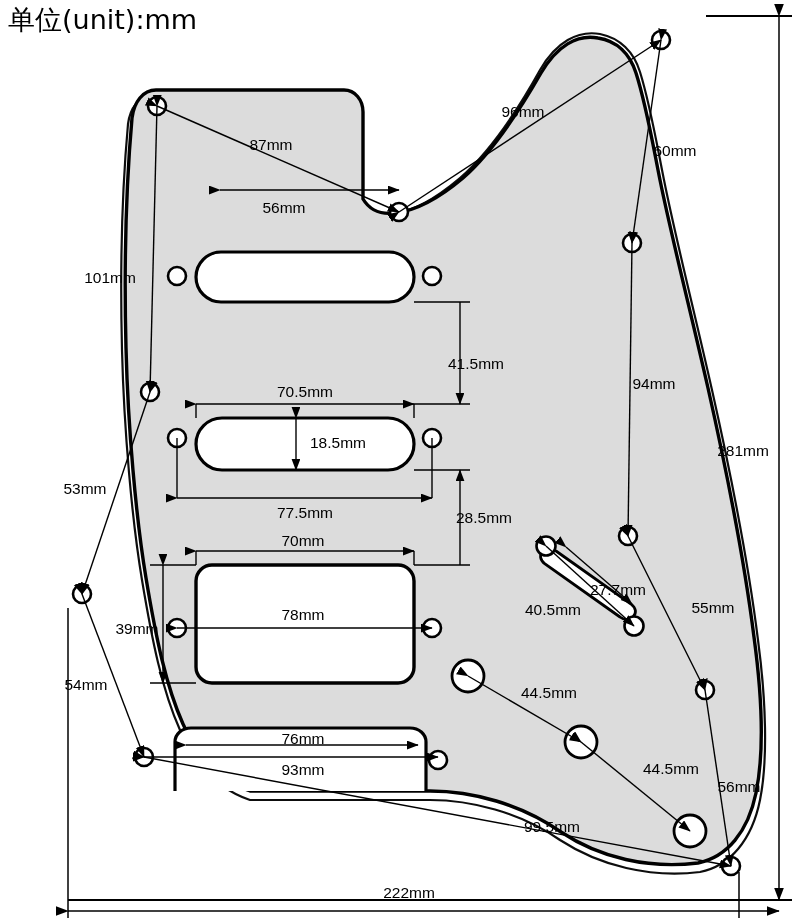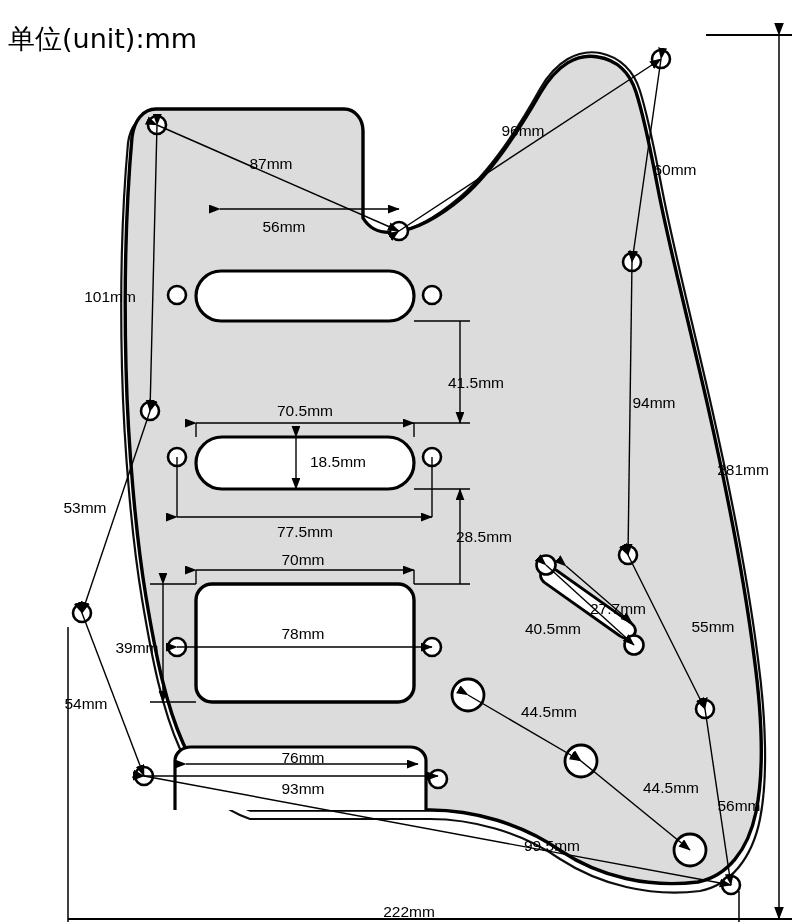--- a/index.html
+++ b/index.html
@@ -2,21 +2,21 @@
 <html><head>
 <meta charset="utf-8">
 <title>Pickguard Dimension Drawing</title>
 <style>
   html,body{margin:0;padding:0;background:#ffffff;}
   body{
     width:800px;height:922px;overflow:hidden;
     font-family:"Liberation Sans","DejaVu Sans",sans-serif;
     color:#000;
   }
-  #stage{position:relative;width:800px;height:756px;background:#fff;margin-top:19px;}
+  #stage{position:relative;width:800px;height:756px;background:#fff;}
   #title{
     position:absolute;left:8px;top:6px;
     font-size:27px;font-weight:400;line-height:1;
     letter-spacing:0px;white-space:nowrap;
     font-family:"DejaVu Sans",sans-serif;
   }
   svg.draw{position:absolute;left:0;top:0;width:800px;height:922px;}
   .dimtxt{
     font-family:"Liberation Sans","DejaVu Sans",sans-serif;
     font-size:15.5px;fill:#000;

